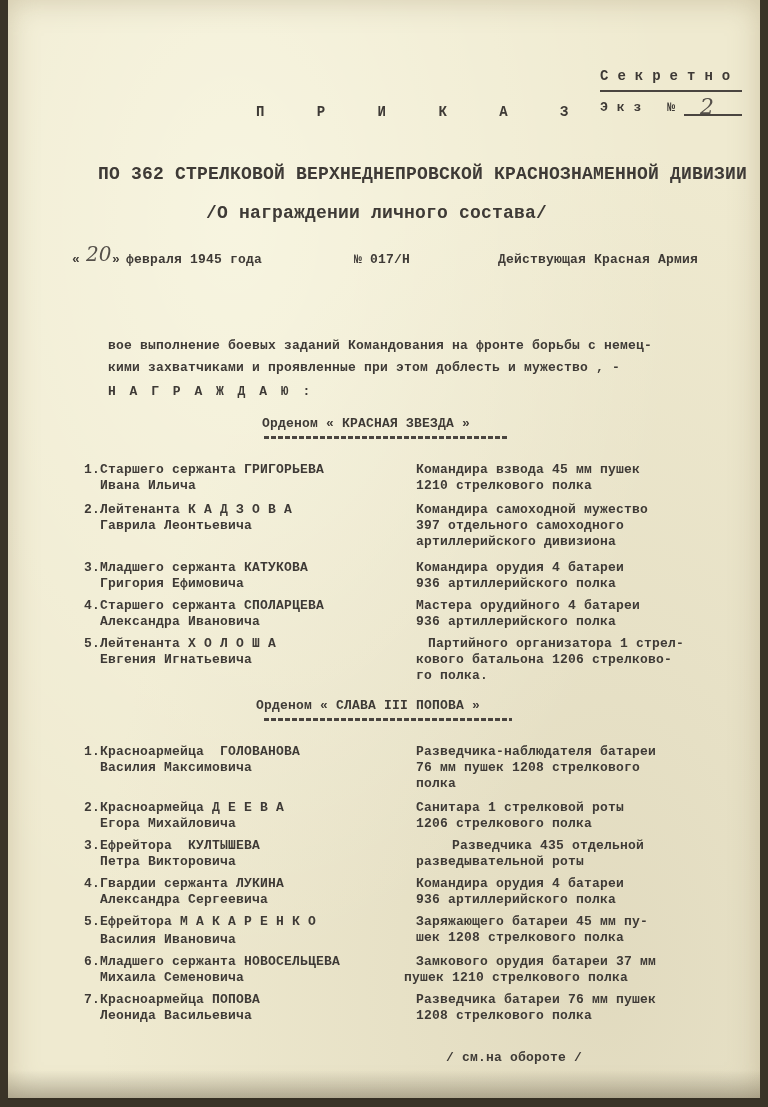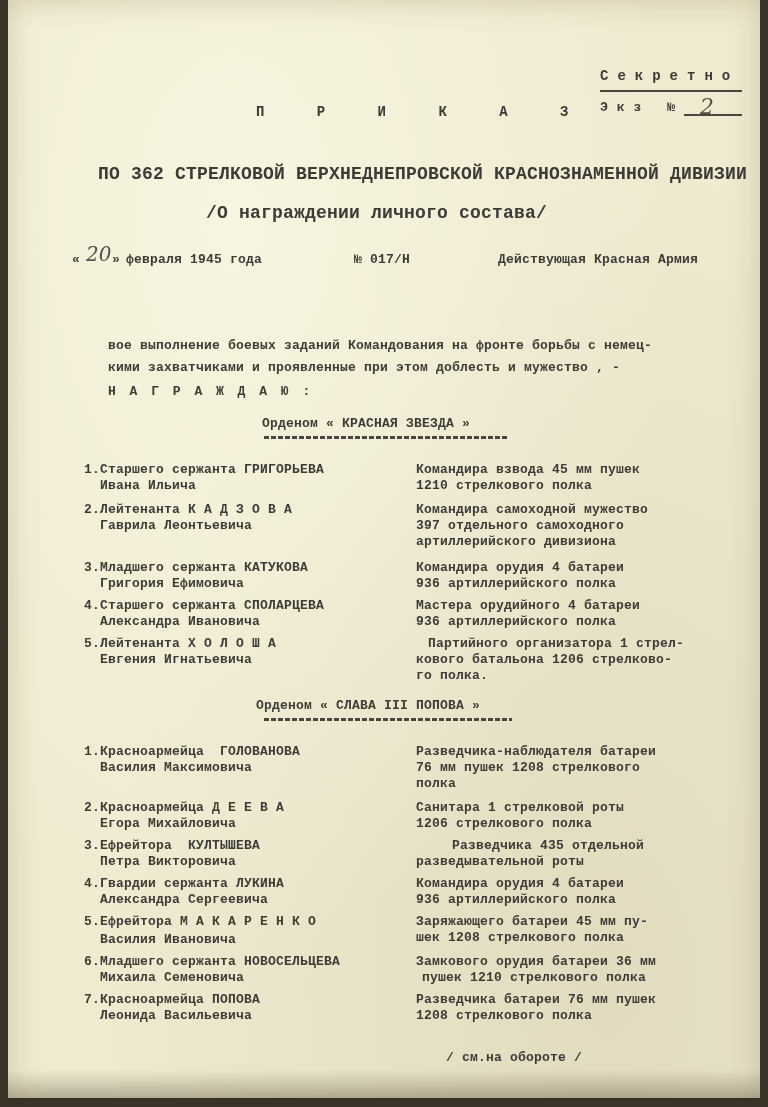--- a/index.html
+++ b/index.html
@@ -131,22 +131,22 @@
     <div class="t" style="left:76px;top:914px;">5.</div>
     <div class="t" style="left:92px;top:914px;">Ефрейтора М А К А Р Е Н К О</div>
     <div class="t" style="left:92px;top:932px;">Василия Ивановича</div>
     <div class="t" style="left:408px;top:914px;">Заряжающего батареи 45 мм пу-</div>
     <div class="t" style="left:408px;top:930px;">шек 1208 стрелкового полка</div>
   </div>
   <div>
     <div class="t" style="left:76px;top:954px;">6.</div>
     <div class="t" style="left:92px;top:954px;">Младшего сержанта НОВОСЕЛЬЦЕВА</div>
     <div class="t" style="left:92px;top:970px;">Михаила Семеновича</div>
-    <div class="t" style="left:408px;top:954px;">Замкового орудия батареи 36 мм</div>
-    <div class="t" style="left:414px;top:970px;">пушек 1210 стрелкового полка</div>
+    <div class="t" style="left:408px;top:954px;">Замкового орудия батареи 37 мм</div>
+    <div class="t" style="left:396px;top:970px;">пушек 1210 стрелкового полка</div>
   </div>
   <div>
     <div class="t" style="left:76px;top:992px;">7.</div>
     <div class="t" style="left:92px;top:992px;">Красноармейца ПОПОВА</div>
     <div class="t" style="left:92px;top:1008px;">Леонида Васильевича</div>
     <div class="t" style="left:408px;top:992px;">Разведчика батареи 76 мм пушек</div>
     <div class="t" style="left:408px;top:1008px;">1208 стрелкового полка</div>
   </div>
 
   <div class="t" style="left:438px;top:1050px;">/ см.на обороте /</div>

